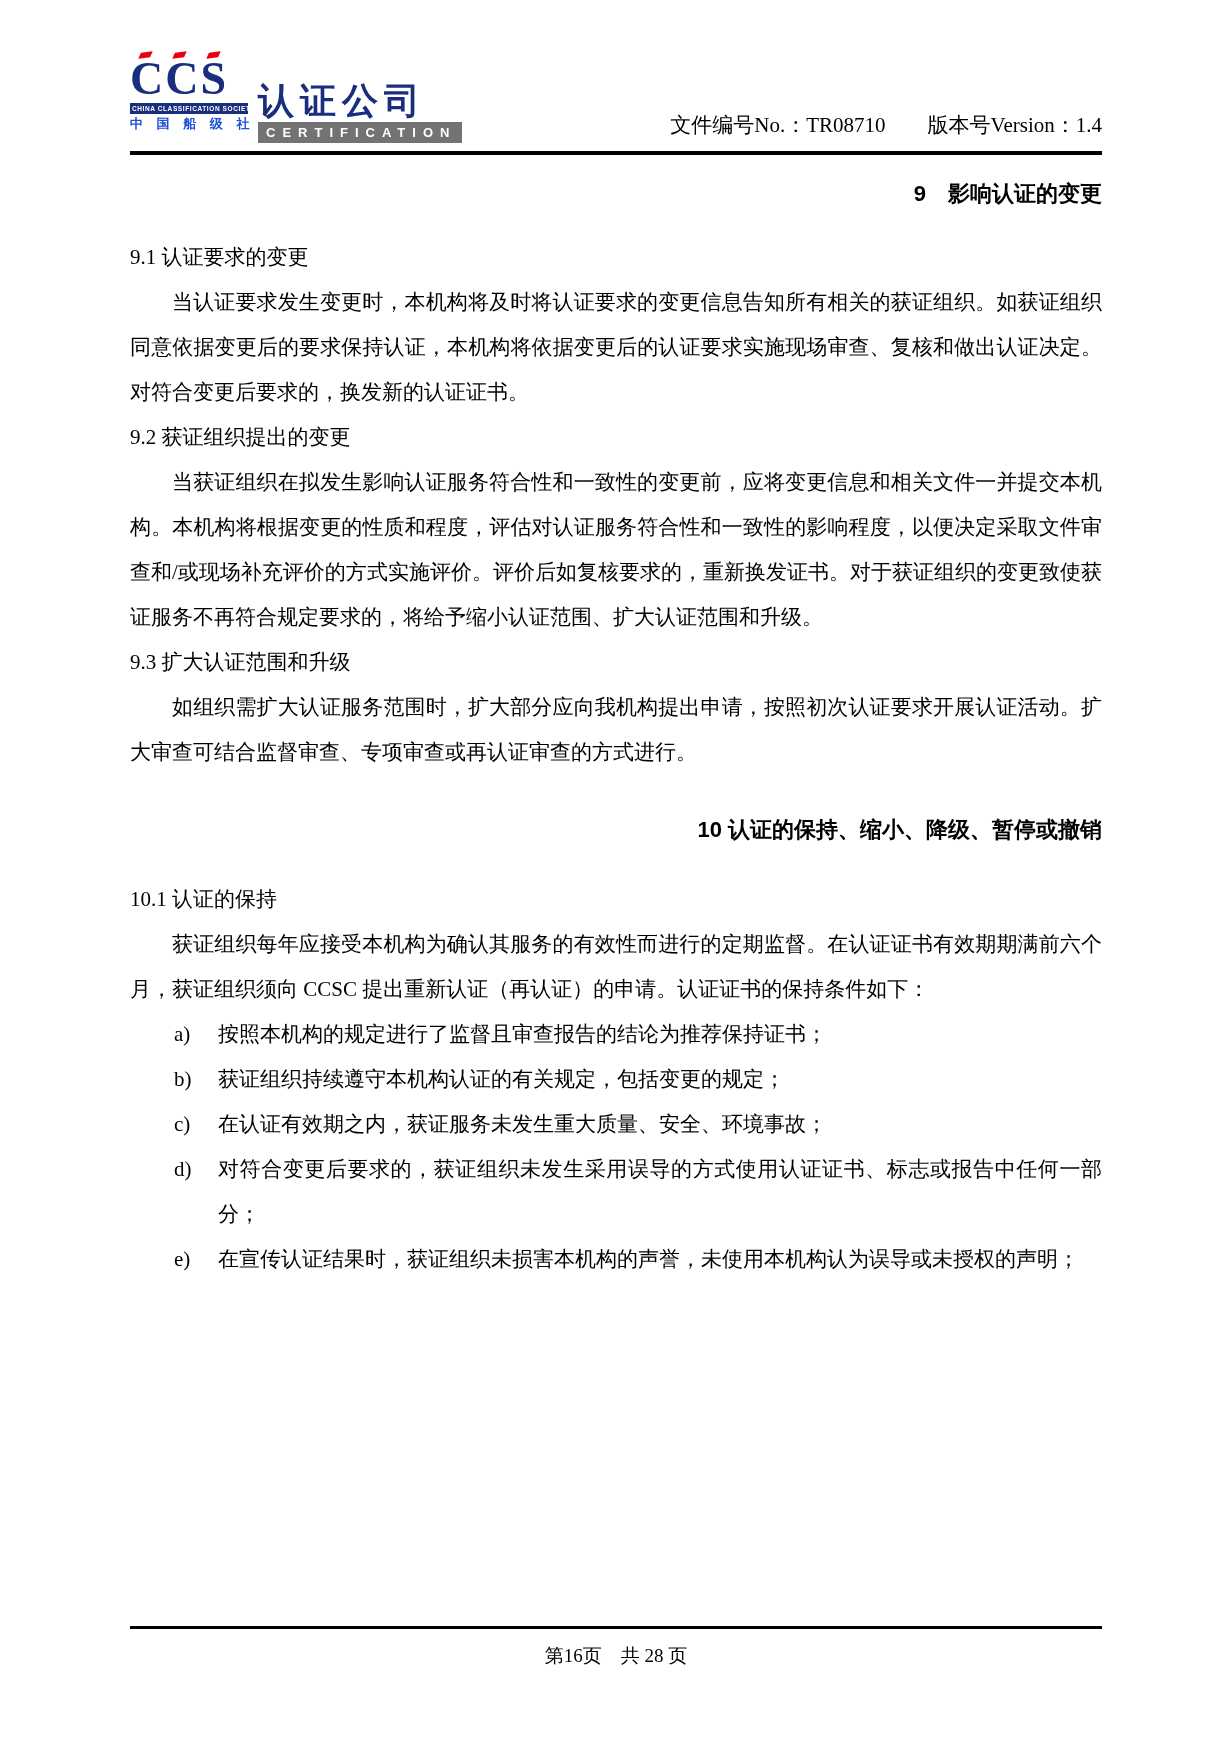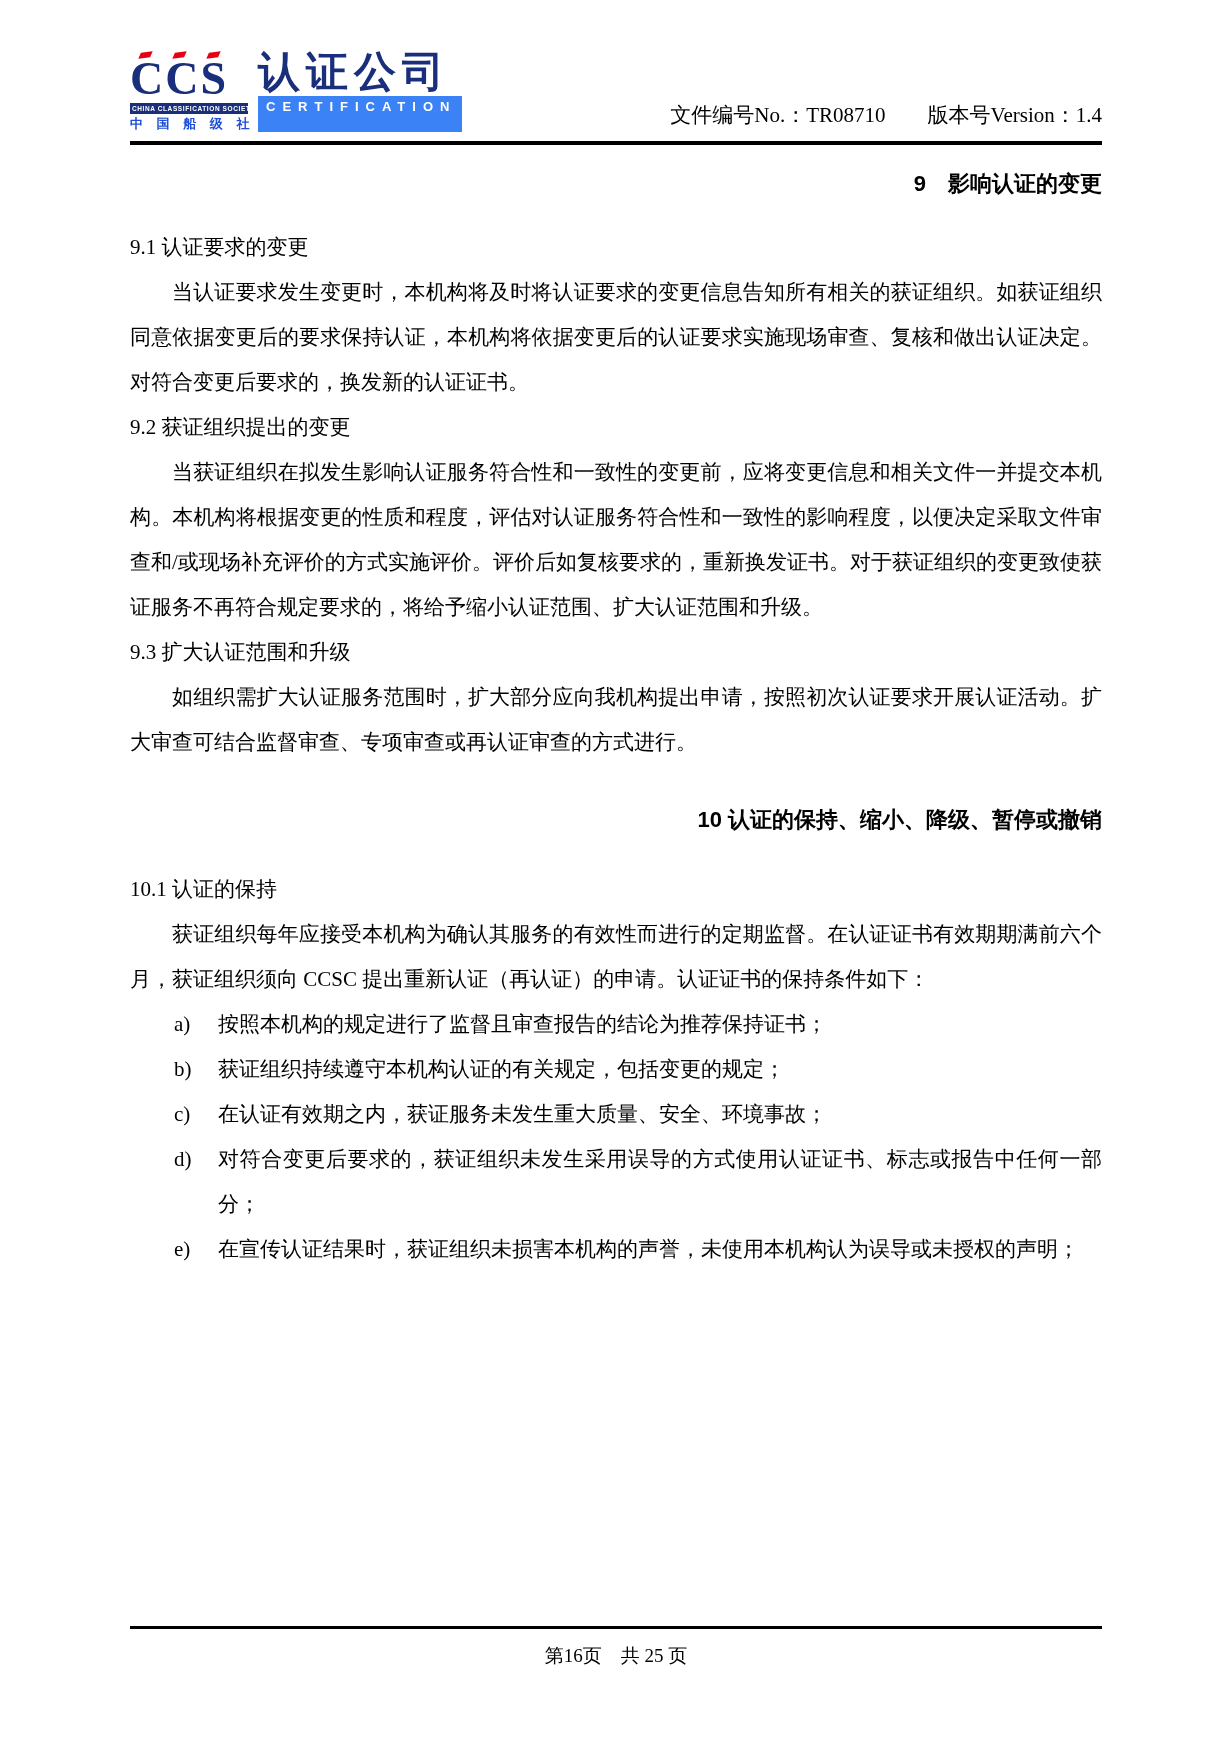--- a/index.html
+++ b/index.html
@@ -38,28 +38,29 @@
     white-space: nowrap; overflow: hidden;
   }
   .soc-cn {
     color: #1d4ed8; font-family: "Liberation Sans", sans-serif;
     font-weight: 700; font-size: 13px; letter-spacing: 5px;
     text-align: center; width: 118px; margin-top: 1px; white-space: nowrap;
   }
   .logo-right { display: flex; flex-direction: column; }
   .company {
     color: #1a2f7c; font-family: "Liberation Sans", sans-serif;
-    font-weight: 700; font-size: 42px; line-height: 1.05; letter-spacing: 6px;
+    font-weight: 700; font-size: 36px; line-height: 1.05; letter-spacing: 6px;
     white-space: nowrap;
+    margin-top: 32px;
   }
   .cert-bar {
-    background: #3b82f6; color: #fff;
+    background: #737373; color: #fff;
     font-family: "Liberation Sans", sans-serif;
     font-weight: 700; font-size: 13px; letter-spacing: 7px;
-    padding: 3px 6px 18px 8px; margin-top: 2px; white-space: nowrap;
+    padding: 3px 6px 3px 8px; margin-top: 2px; white-space: nowrap;
   }
   .doc-info { font-size: 21px; padding-bottom: 4px; white-space: nowrap; }
   .doc-info .ver { margin-left: 42px; }
 
   
   .content { font-size: 21px; line-height: 45px; text-align: justify; }
   .h-section {
     font-family: "Liberation Sans", sans-serif;
     font-weight: 700; font-size: 22px; line-height: 30px;
     margin: 24px 0 26px 0; text-align: right;
@@ -144,16 +145,16 @@
       </div>
       <div class="li">
         <span class="li-label">e)</span>
         <span class="li-text">在宣传认证结果时，获证组织未损害本机构的声誉，未使用本机构认为误导或未授权的声明；</span>
       </div>
     </div>
 
   </main>
 
   <footer class="footer">
-    <span>第16页　共 25 页</span>
+    <span>第16页　共 28 页</span>
   </footer>
 
 </div>
 
 </body></html>

